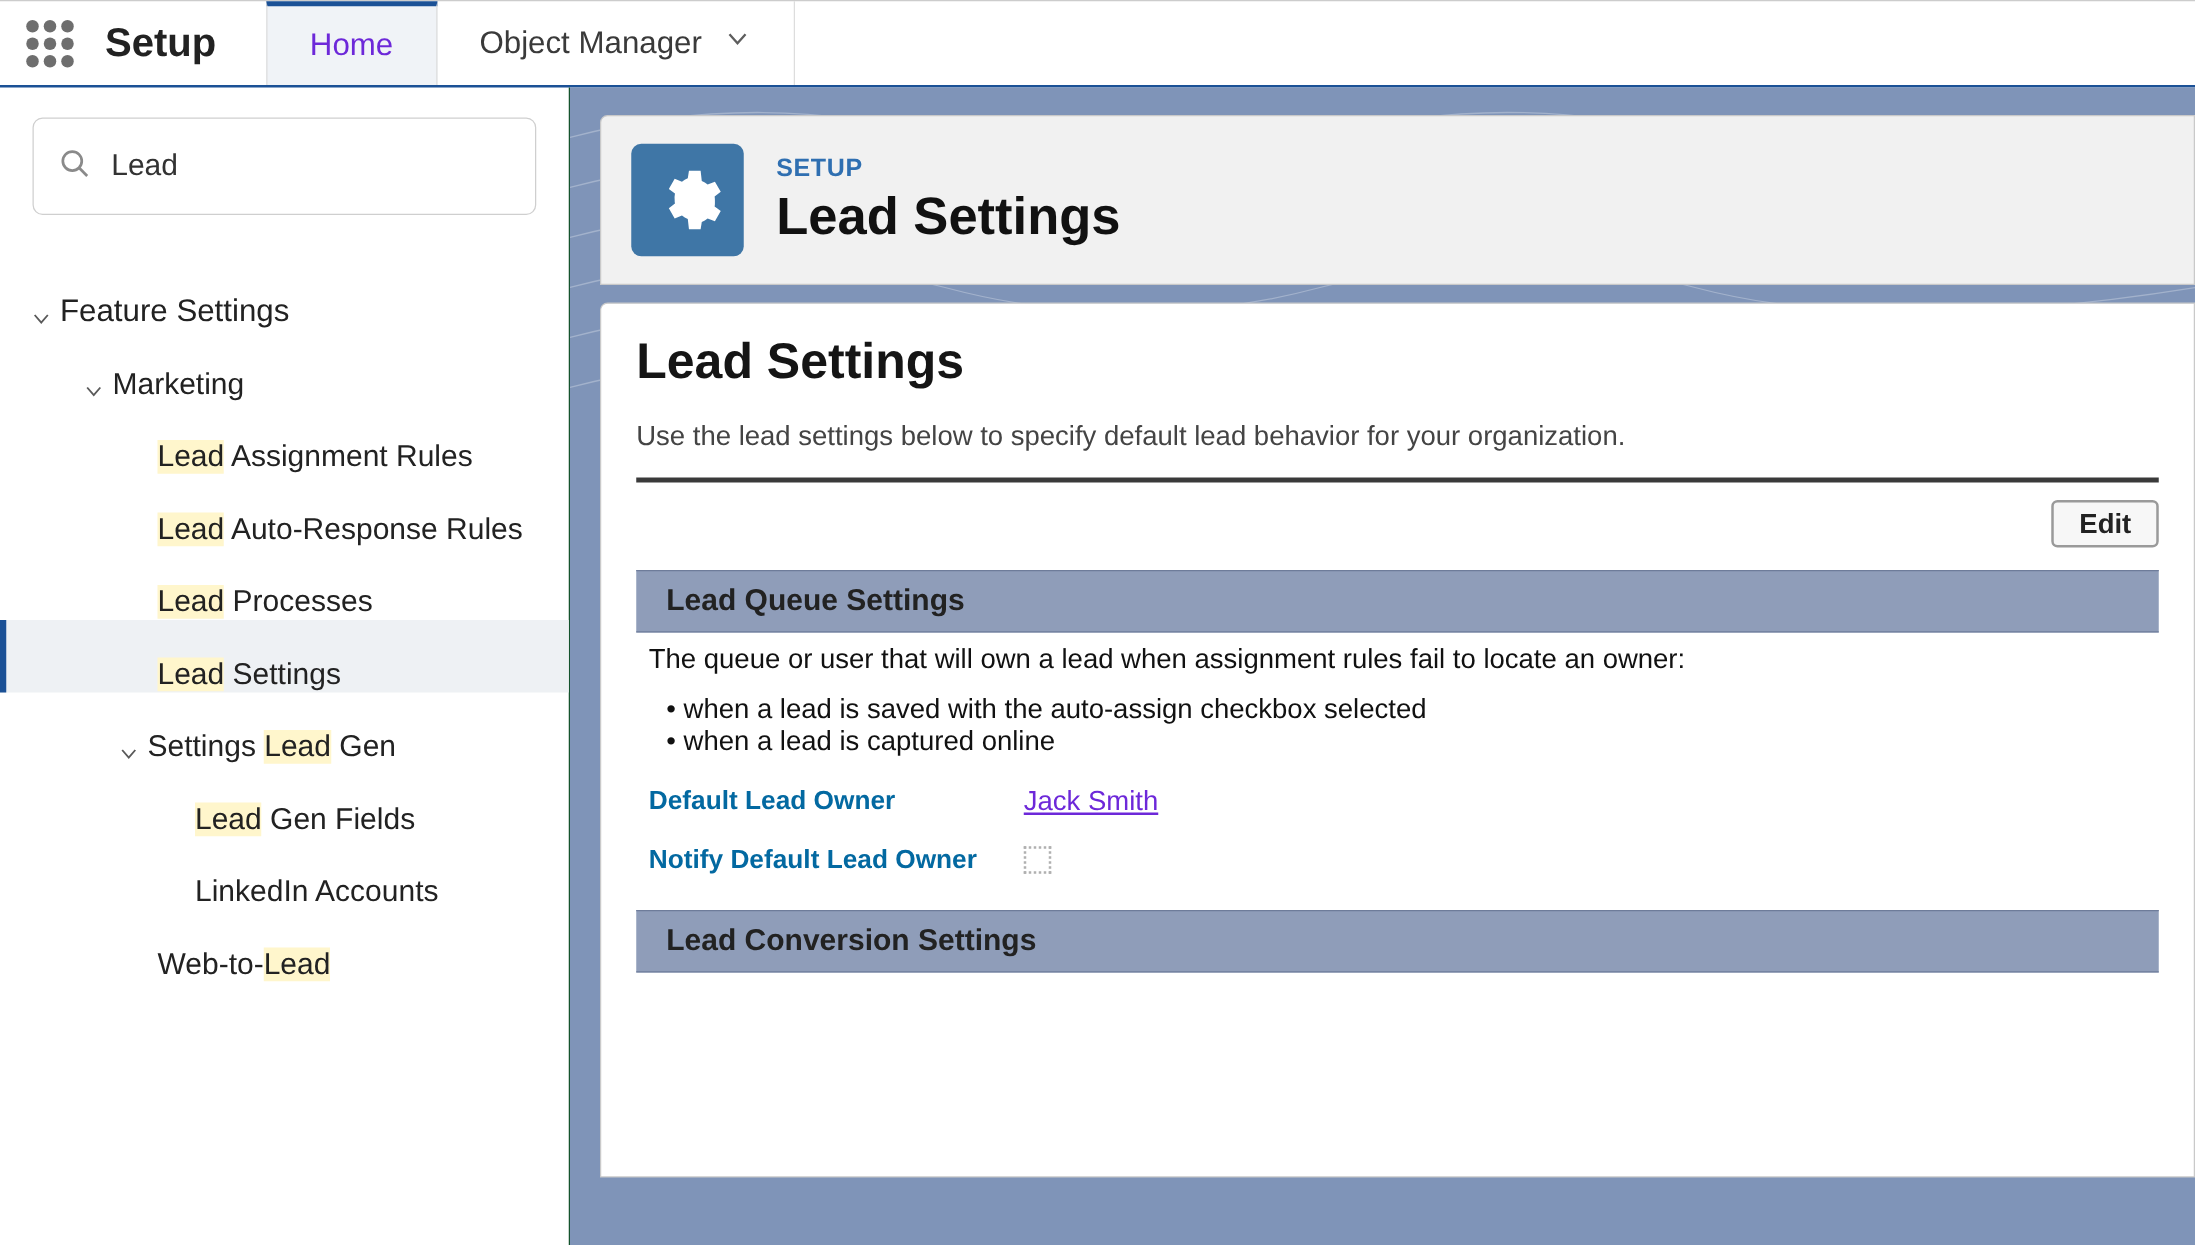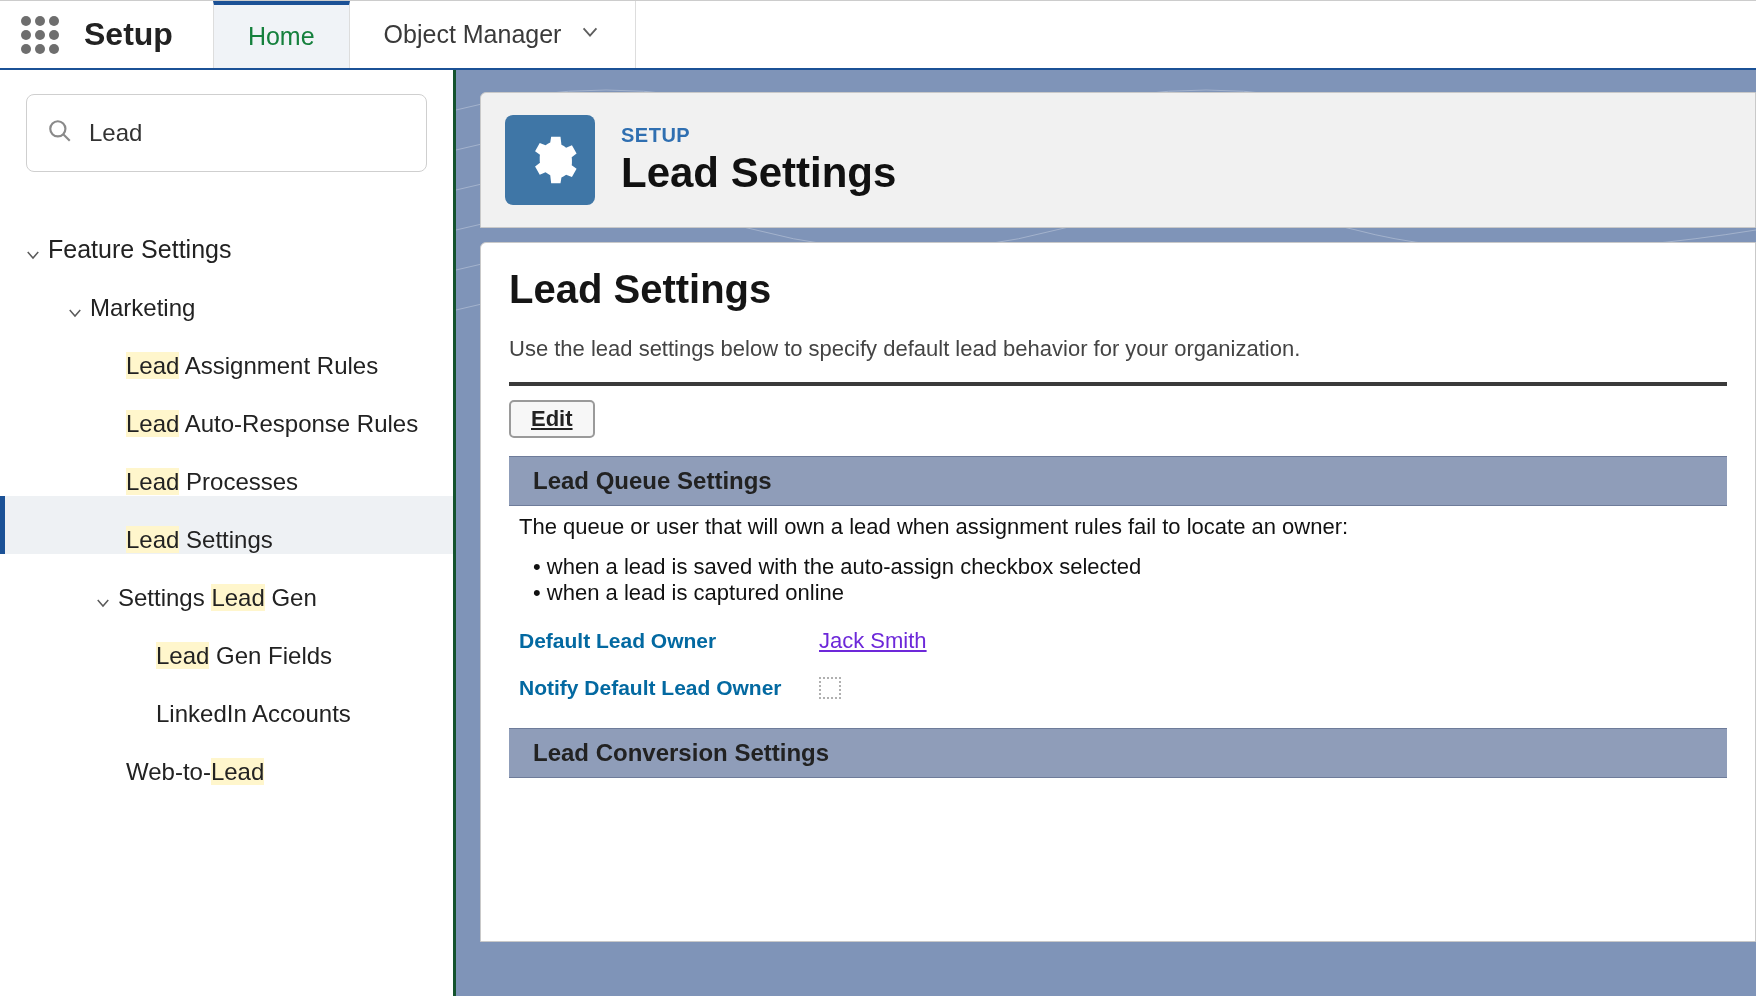--- a/index.html
+++ b/index.html
@@ -53,36 +53,36 @@
     font-size: 25px;
     color: #3a3a3a;
     border-right: 1px solid #ddd;
     cursor:pointer;
   }
   .tab.active {
     background: #f0f3f7;
     border-top: 4px solid #1b5196;
     border-left: 1px solid #ddd;
     border-right: 1px solid #ddd;
-    color: #15803d;
+    color: #6d28d9;
     text-align: center;
   }
   .tab .chev {
     margin-left: 18px;
   }
   .chev svg { width:22px; height:22px; stroke:#5e5e5e; stroke-width:2; fill:none;}
   .body {
     display:flex;
     height: 926px;
   }
 
   
   .sidebar {
     width: 456px;
-    border-right: 3px solid #14532d;
+    border-right: 1px solid #14532d;
     padding-top: 24px;
   }
   .search-wrap {
     padding: 0 26px 34px 26px;
   }
   .search {
     display:flex;
     align-items:center;
     border: 1px solid #cfcfcf;
     border-radius: 8px;
@@ -171,21 +171,21 @@
   }
   .content-inner p.desc {
     font-size: 22px; color:#444; margin-top: 24px;
   }
   .panel {
     margin: 20px 28px 0 28px;
     border-top: 4px solid #3a3a3a;
     background:#fff;
   }
   .panel-toolbar {
-    display:flex; justify-content:flex-start; padding: 14px 0 18px; text-decoration: underline;
+    display:flex; justify-content:flex-end; padding: 14px 0 18px;
   }
   .edit-btn {
     border: 2px solid #9a9a9a;
     border-radius: 5px;
     background: #f7f7f7;
     font-size: 22px;
     font-weight:600;
     padding: 4px 20px;
     color:#222;
     cursor:pointer;

